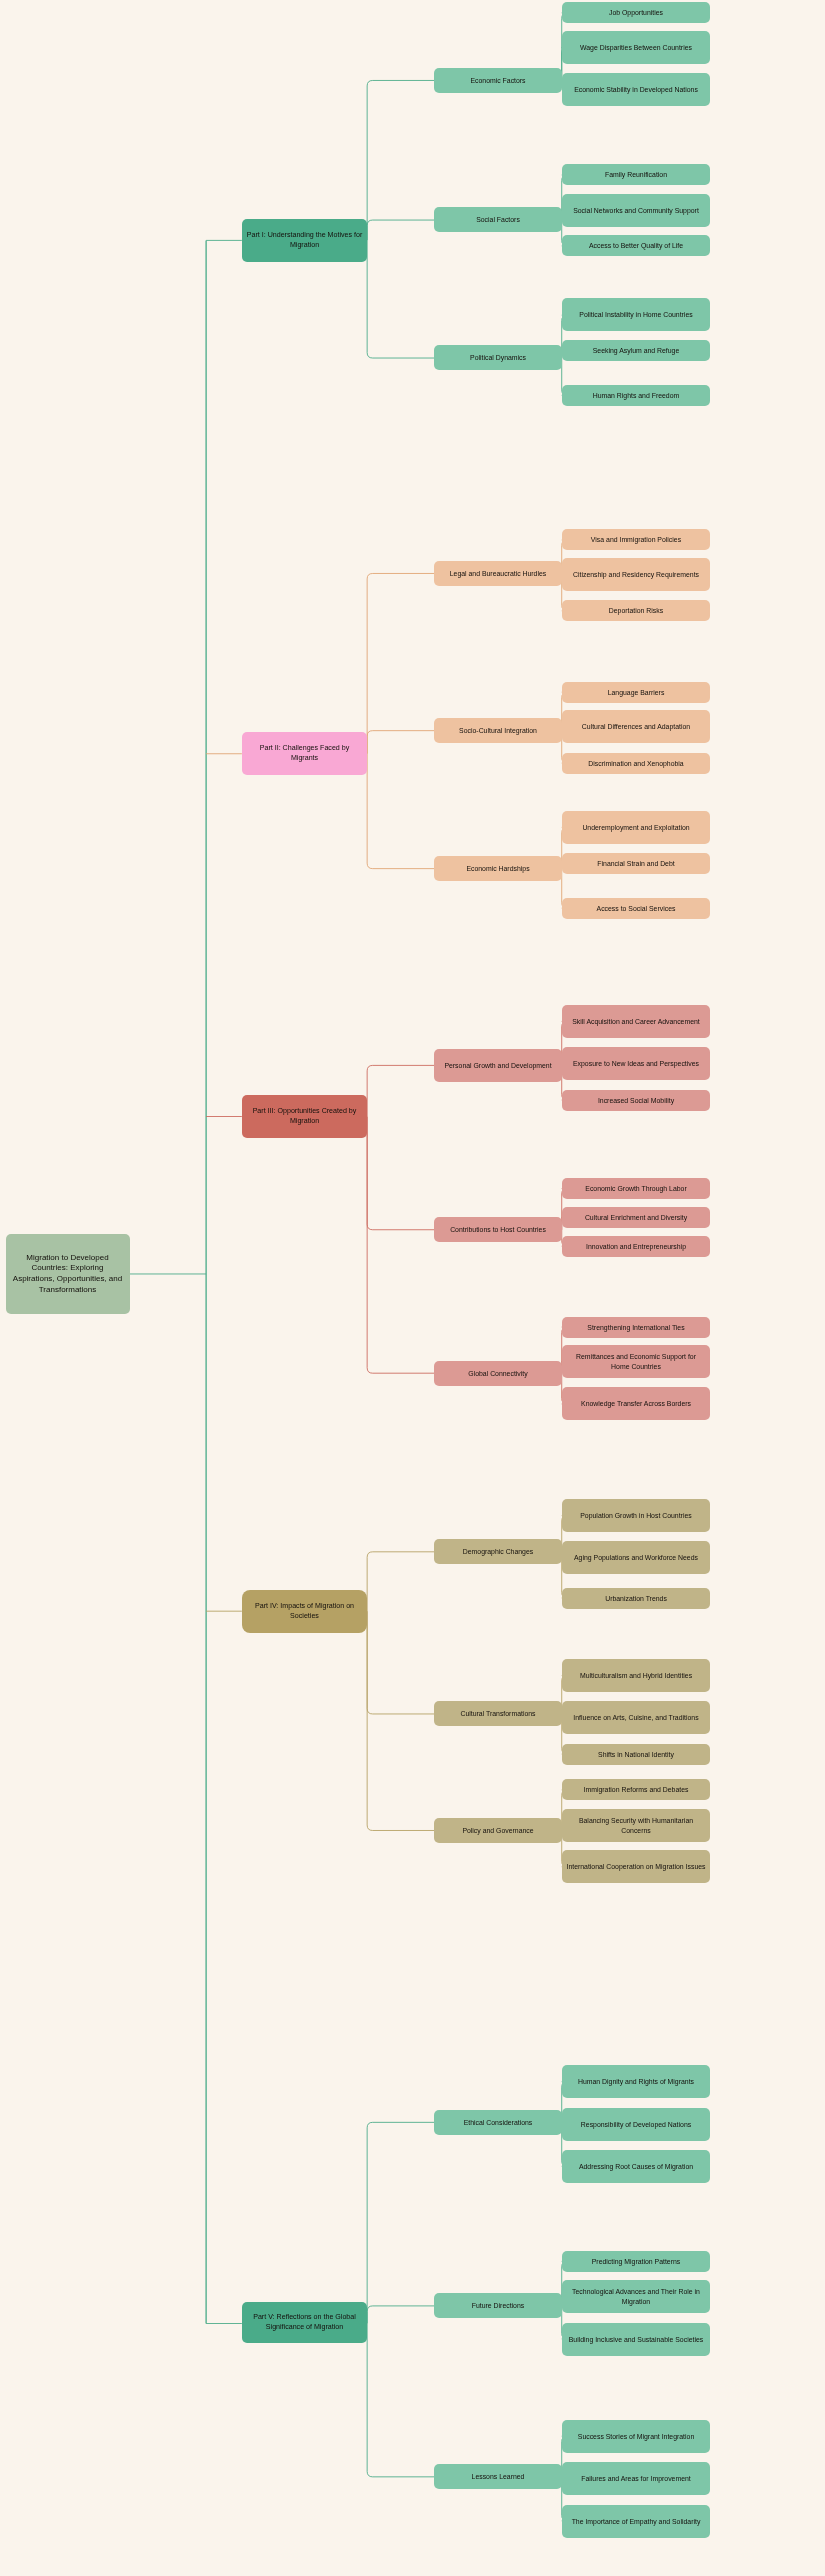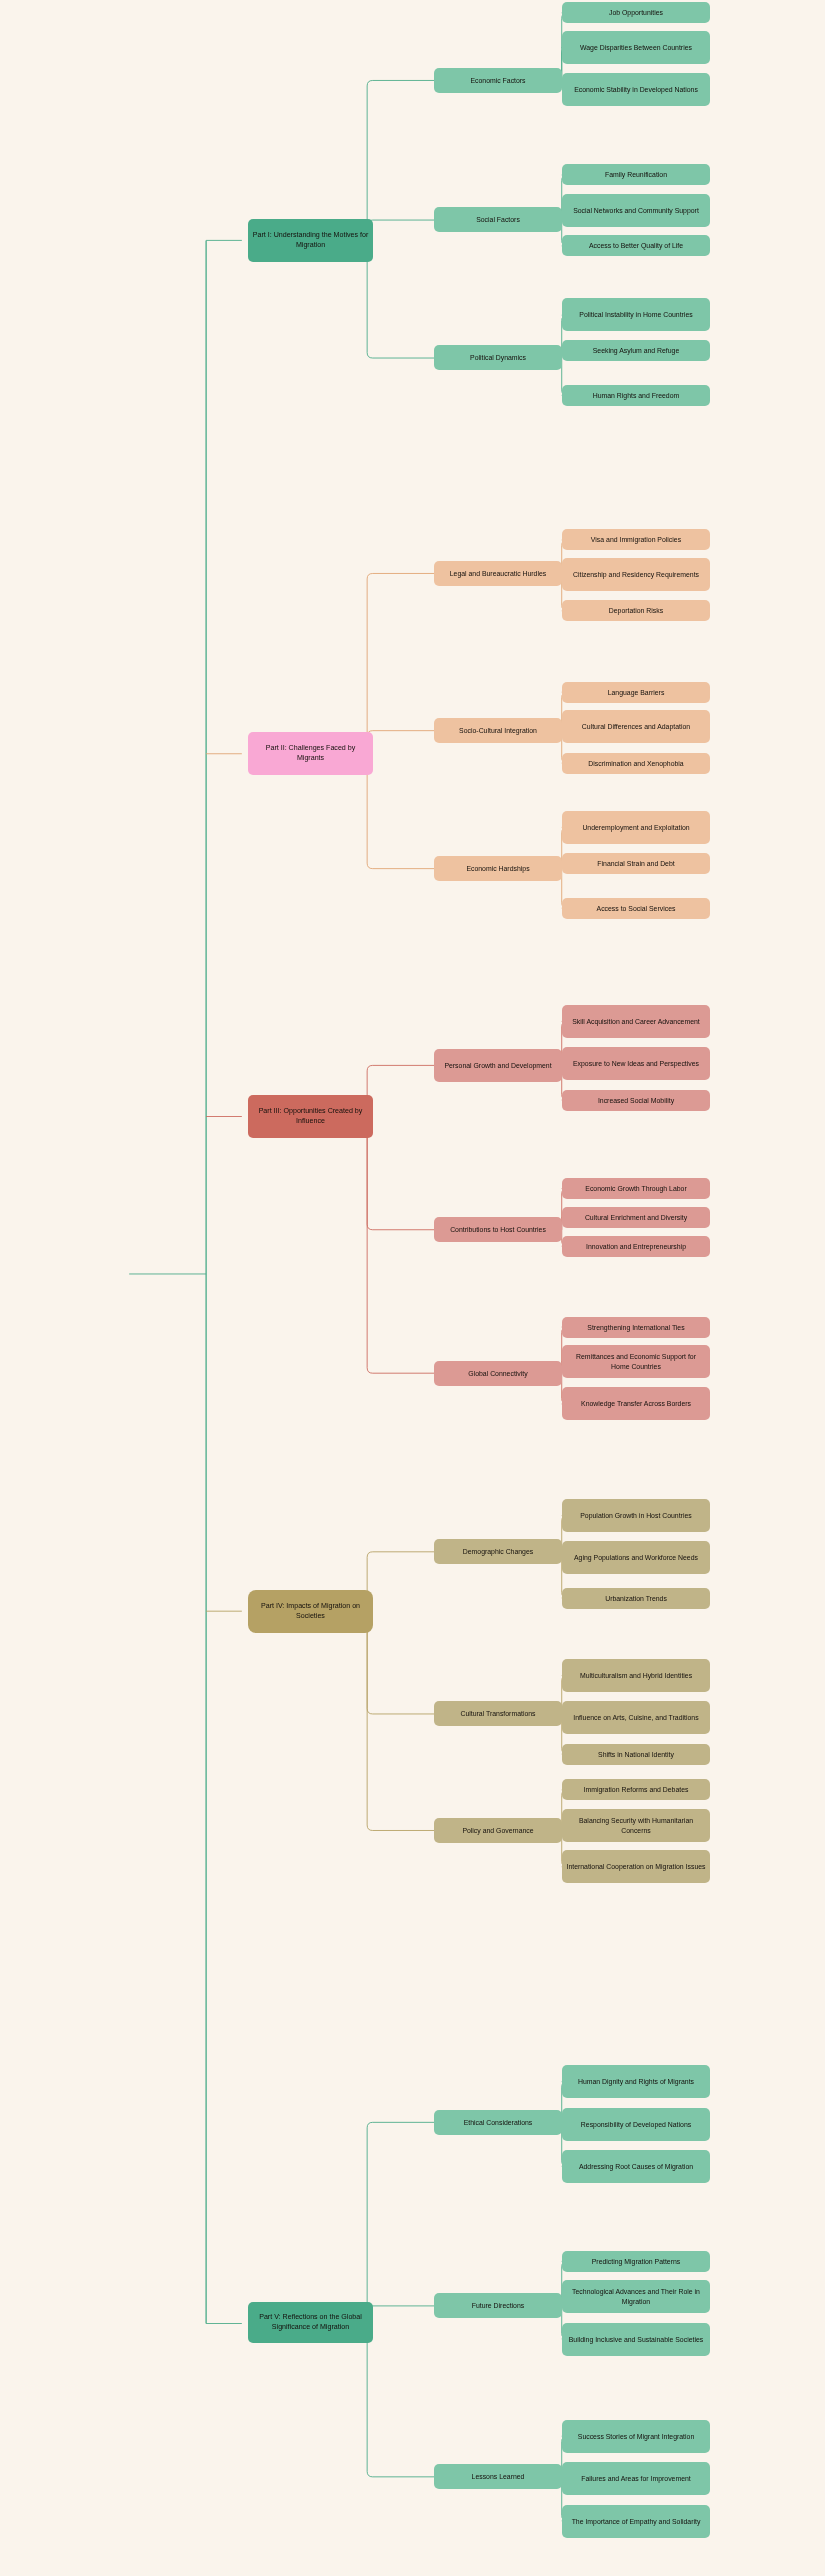--- a/index.html
+++ b/index.html
@@ -25,21 +25,21 @@
     padding:2.2px 4.4px;
     white-space:pre-line;
   }
 
   
   .n-root{
     background:#a8c2a4;
     font-size:8px;
   }
 
-  .lvl1{ font-size:7.1px;margin-left:6px; }
+  .lvl1{ font-size:7.1px; }
   .lvl2{ font-size:6.9px; }
   .lvl3{ font-size:6.9px; }
 </style>
 </head>
 <body>
 
 <div id="mindmap">
   <svg id="edges" viewBox="0 0 1501 4686">
       <path d="M235,2317.5 L375,2317.5" fill="none" stroke="#4aab89" stroke-width="1.6"></path>
       <path d="M375,437 L375,4227" fill="none" stroke="#4aab89" stroke-width="2.4"></path>
@@ -102,20 +102,21 @@
       <path d="M1022,3861 L1022,3931 Q1022,3941 1032,3941 L1022,3941" fill="none" stroke="#4aab89" stroke-width="1.6"></path>
       <path d="M668,4227 L668,4205 Q668,4195 678,4195 L790,4195" fill="none" stroke="#4aab89" stroke-width="1.6"></path>
       <path d="M1022,4195 L1022,4124 Q1022,4114 1032,4114 L1022,4114" fill="none" stroke="#4aab89" stroke-width="1.6"></path>
       <path d="M1022,4195 L1022,4188 Q1022,4178 1032,4178 L1022,4178" fill="none" stroke="#4aab89" stroke-width="1.6"></path>
       <path d="M1022,4195 L1022,4245 Q1022,4255 1032,4255 L1022,4255" fill="none" stroke="#4aab89" stroke-width="1.6"></path>
       <path d="M668,4227 L668,4496 Q668,4506 678,4506 L790,4506" fill="none" stroke="#4aab89" stroke-width="1.6"></path>
       <path d="M1022,4506 L1022,4442 Q1022,4432 1032,4432 L1022,4432" fill="none" stroke="#4aab89" stroke-width="1.6"></path>
       <path d="M1022,4506 L1022,4499 Q1022,4509 1032,4509 L1022,4509" fill="none" stroke="#4aab89" stroke-width="1.6"></path>
       <path d="M1022,4506 L1022,4576 Q1022,4586 1032,4586 L1022,4586" fill="none" stroke="#4aab89" stroke-width="1.6"></path>
     </svg>
+<div class="node n-root" style="left: 5.5px; top: 1234px; width: 124px; height: 80px; background: rgb(168, 194, 164);">Migration to Developed Countries: Exploring Aspirations, Opportunities, and Transformations</div>
     <div class="node lvl1" style="left: 242px; top: 219px; width: 125px; height: 43px; background: rgb(74, 171, 137);">Part I: Understanding the Motives for Migration</div>
     <div class="node lvl2" style="left: 434px; top: 68px; width: 128px; height: 25px; background: rgb(126, 198, 168);">Economic Factors</div>
     <div class="node lvl3" style="left: 562px; top: 2.2px; width: 148px; height: 21px; background: rgb(126, 198, 168);">Job Opportunities</div>
     <div class="node lvl3" style="left: 562px; top: 31px; width: 148px; height: 33px; background: rgb(126, 198, 168);">Wage Disparities Between Countries</div>
     <div class="node lvl3" style="left: 562px; top: 73px; width: 148px; height: 33px; background: rgb(126, 198, 168);">Economic Stability in Developed Nations</div>
     <div class="node lvl2" style="left: 434px; top: 207px; width: 128px; height: 25px; background: rgb(126, 198, 168);">Social Factors</div>
     <div class="node lvl3" style="left: 562px; top: 164px; width: 148px; height: 21px; background: rgb(126, 198, 168);">Family Reunification</div>
     <div class="node lvl3" style="left: 562px; top: 194px; width: 148px; height: 33px; background: rgb(126, 198, 168);">Social Networks and Community Support</div>
     <div class="node lvl3" style="left: 562px; top: 235px; width: 148px; height: 21px; background: rgb(126, 198, 168);">Access to Better Quality of Life</div>
     <div class="node lvl2" style="left: 434px; top: 345px; width: 128px; height: 25px; background: rgb(126, 198, 168);">Political Dynamics</div>
@@ -128,21 +129,21 @@
     <div class="node lvl3" style="left: 562px; top: 558px; width: 148px; height: 33px; background: rgb(238, 194, 160);">Citizenship and Residency Requirements</div>
     <div class="node lvl3" style="left: 562px; top: 600px; width: 148px; height: 21px; background: rgb(238, 194, 160);">Deportation Risks</div>
     <div class="node lvl2" style="left: 434px; top: 718px; width: 128px; height: 25px; background: rgb(238, 194, 160);">Socio-Cultural Integration</div>
     <div class="node lvl3" style="left: 562px; top: 682px; width: 148px; height: 21px; background: rgb(238, 194, 160);">Language Barriers</div>
     <div class="node lvl3" style="left: 562px; top: 710px; width: 148px; height: 33px; background: rgb(238, 194, 160);">Cultural Differences and Adaptation</div>
     <div class="node lvl3" style="left: 562px; top: 753px; width: 148px; height: 21px; background: rgb(238, 194, 160);">Discrimination and Xenophobia</div>
     <div class="node lvl2" style="left: 434px; top: 856px; width: 128px; height: 25px; background: rgb(238, 194, 160);">Economic Hardships</div>
     <div class="node lvl3" style="left: 562px; top: 811px; width: 148px; height: 33px; background: rgb(238, 194, 160);">Underemployment and Exploitation</div>
     <div class="node lvl3" style="left: 562px; top: 853px; width: 148px; height: 21px; background: rgb(238, 194, 160);">Financial Strain and Debt</div>
     <div class="node lvl3" style="left: 562px; top: 898px; width: 148px; height: 21px; background: rgb(238, 194, 160);">Access to Social Services</div>
-    <div class="node lvl1" style="left: 242px; top: 1095px; width: 125px; height: 43px; background: rgb(204, 106, 94);">Part III: Opportunities Created by Influence</div>
+    <div class="node lvl1" style="left: 242px; top: 1095px; width: 125px; height: 43px; background: rgb(204, 106, 94);">Part III: Opportunities Created by Migration</div>
     <div class="node lvl2" style="left: 434px; top: 1049px; width: 128px; height: 33px; background: rgb(220, 154, 148);">Personal Growth and Development</div>
     <div class="node lvl3" style="left: 562px; top: 1005px; width: 148px; height: 33px; background: rgb(220, 154, 148);">Skill Acquisition and Career Advancement</div>
     <div class="node lvl3" style="left: 562px; top: 1047px; width: 148px; height: 33px; background: rgb(220, 154, 148);">Exposure to New Ideas and Perspectives</div>
     <div class="node lvl3" style="left: 562px; top: 1090px; width: 148px; height: 21px; background: rgb(220, 154, 148);">Increased Social Mobility</div>
     <div class="node lvl2" style="left: 434px; top: 1217px; width: 128px; height: 25px; background: rgb(220, 154, 148);">Contributions to Host Countries</div>
     <div class="node lvl3" style="left: 562px; top: 1178px; width: 148px; height: 21px; background: rgb(220, 154, 148);">Economic Growth Through Labor</div>
     <div class="node lvl3" style="left: 562px; top: 1207px; width: 148px; height: 21px; background: rgb(220, 154, 148);">Cultural Enrichment and Diversity</div>
     <div class="node lvl3" style="left: 562px; top: 1236px; width: 148px; height: 21px; background: rgb(220, 154, 148);">Innovation and Entrepreneurship</div>
     <div class="node lvl2" style="left: 434px; top: 1361px; width: 128px; height: 25px; background: rgb(220, 154, 148);">Global Connectivity</div>
     <div class="node lvl3" style="left: 562px; top: 1317px; width: 148px; height: 21px; background: rgb(220, 154, 148);">Strengthening International Ties</div>

